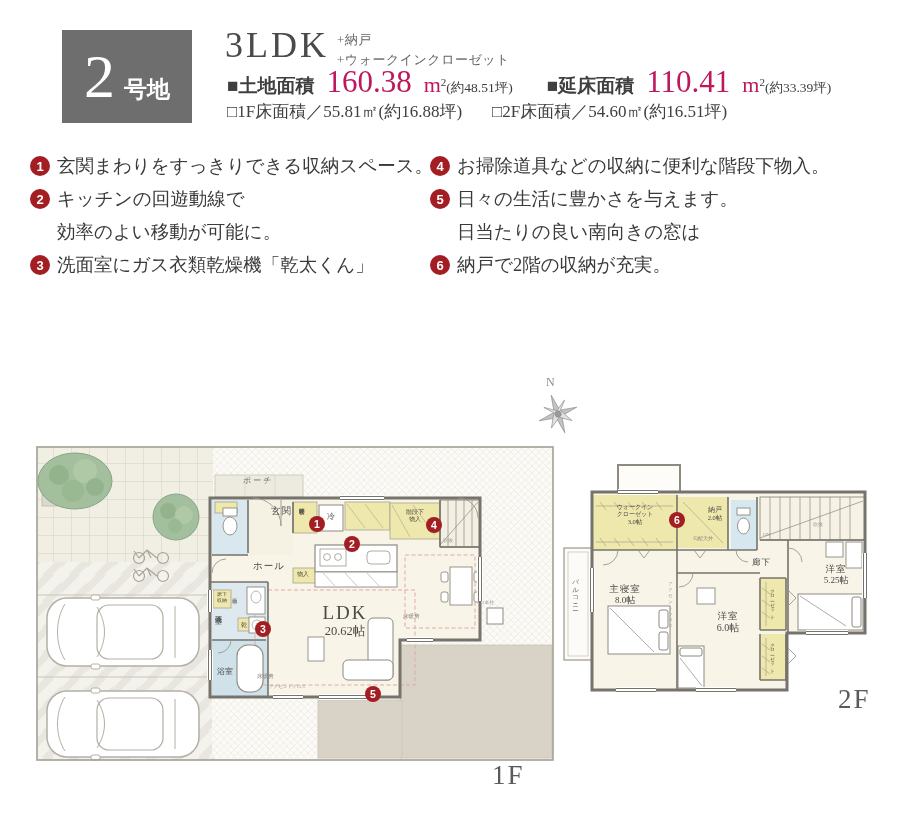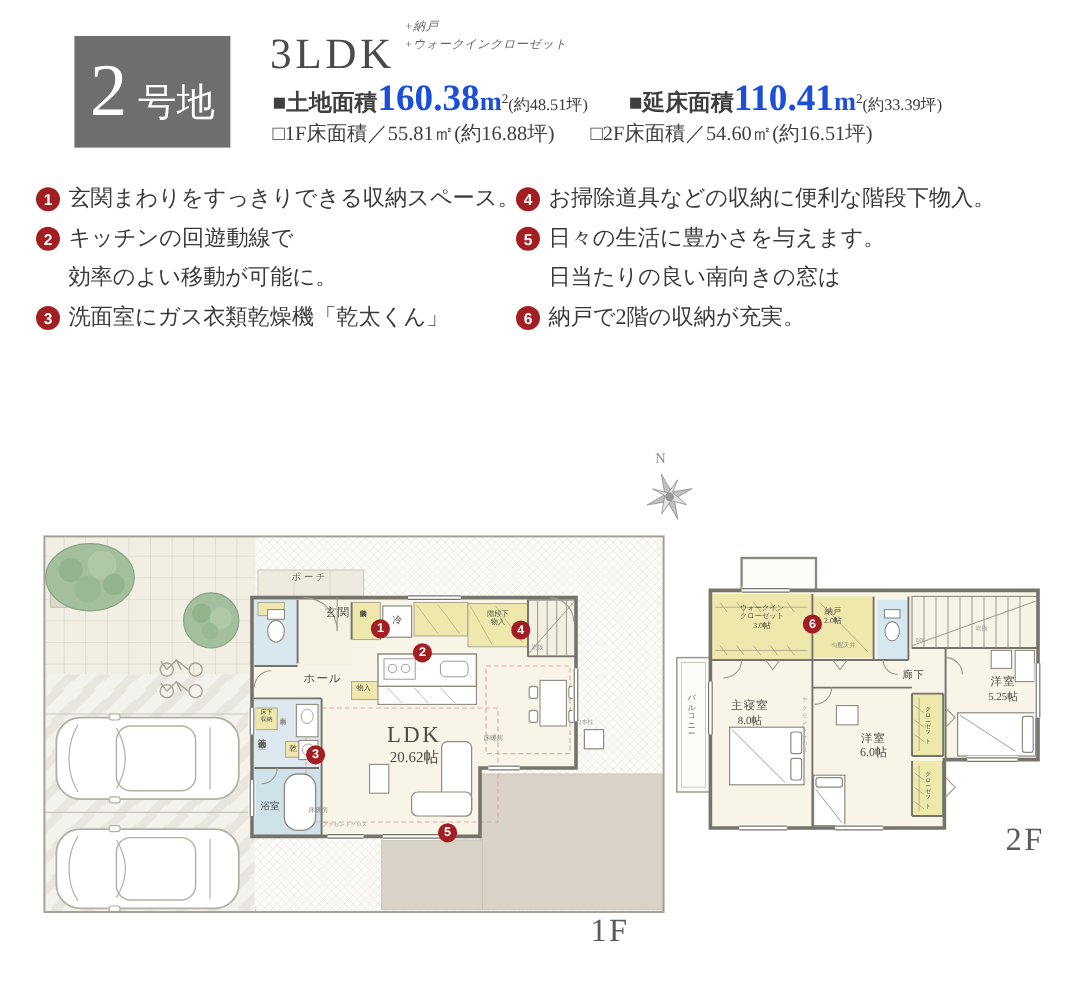--- a/index.html
+++ b/index.html
@@ -4,26 +4,26 @@
 <style>
   html,body{margin:0;padding:0;background:#fff;}
   .page{position:relative;width:900px;height:819px;background:#ffffff;overflow:hidden;
         font-family:"Liberation Serif","DejaVu Serif",serif;color:#3b3b3b;}
   .abs{position:absolute;}
 
   
   .lot-badge{left:62px;top:30px;width:130px;height:93px;background:#6e6e6e;color:#fff;
              display:flex;justify-content:center;align-items:baseline;padding-top:0;}
   .lot-num{font-size:62px;line-height:93px;}
-  .lot-suffix{font-size:32px;margin-left:9px;line-height:80px;}
+  .lot-suffix{font-size:23px;margin-left:9px;line-height:80px;font-weight:bold;}
   .plan-type{left:225px;top:24px;font-size:36px;letter-spacing:3px;color:#4a4a4a;}
-  .plan-extras{left:337px;top:15px;font-size:10px;color:#666;line-height:1.5;letter-spacing:.5px;font-style:italic;}
+  .plan-extras{left:337px;top:30px;font-size:13px;color:#666;line-height:1.5;letter-spacing:.5px;}
   .area-line1{left:227px;top:64px;white-space:nowrap;}
   .a-label{font-size:19px;font-weight:700;color:#3f3f3f;}
-  .a-big{font-size:31px;color:#1d4ed8;margin-left:0;font-weight:bold;}
+  .a-big{font-size:31px;color:#be185d;margin-left:12px;}
   .a-unit{font-size:22px;}
   .a-sup{font-size:11px;}
   .a-tsubo{font-size:13.5px;}
   .a-gap{display:inline-block;width:26px;}
   .area-line2{left:227px;top:100px;font-size:17px;color:#3f3f3f;white-space:nowrap;}
   .sub-gap{display:inline-block;width:30px;}
 
   
   .feat{position:absolute;display:flex;align-items:flex-start;font-size:18.5px;color:#3a3a3a;}
   .feat .lines{line-height:33px;}
@@ -420,21 +420,21 @@
           <path d="M248 173.5 H290 M248 176.5 H290" stroke="#76736c" stroke-width="1"></path>
       </g>
     </svg>
 
     
     <div class="lbl c" style="left:38px;top:46px;width:78px;font-size:6px;">
       <div>ウォークイン</div>
       <div>クローゼット</div>
       <div style="font-size:6.5px;">3.0帖</div>
     </div>
-    <div class="lbl c" style="left:113px;top:48px;width:46px;">
+    <div class="lbl c" style="left:134px;top:48px;width:46px;">
       <div style="font-size:7px;">納戸</div>
       <div style="font-size:6.5px;">2.0帖</div>
     </div>
     <div class="lbl c gray" style="left:122px;top:78px;width:46px;font-size:5px;">勾配天井</div>
     <div class="lbl faint" style="left:205px;top:74px;font-size:5px;">DN</div>
     <div class="lbl faint" style="left:255px;top:64px;font-size:5px;">吹抜</div>
     <div class="lbl" style="left:194px;top:100px;font-size:8.5px;letter-spacing:1px;">廊下</div>
     <div class="lbl c" style="left:247px;top:106px;width:62px;">
       <div style="font-size:9.5px;letter-spacing:1px;">洋室</div>
       <div style="font-size:9px;">5.25帖</div>

